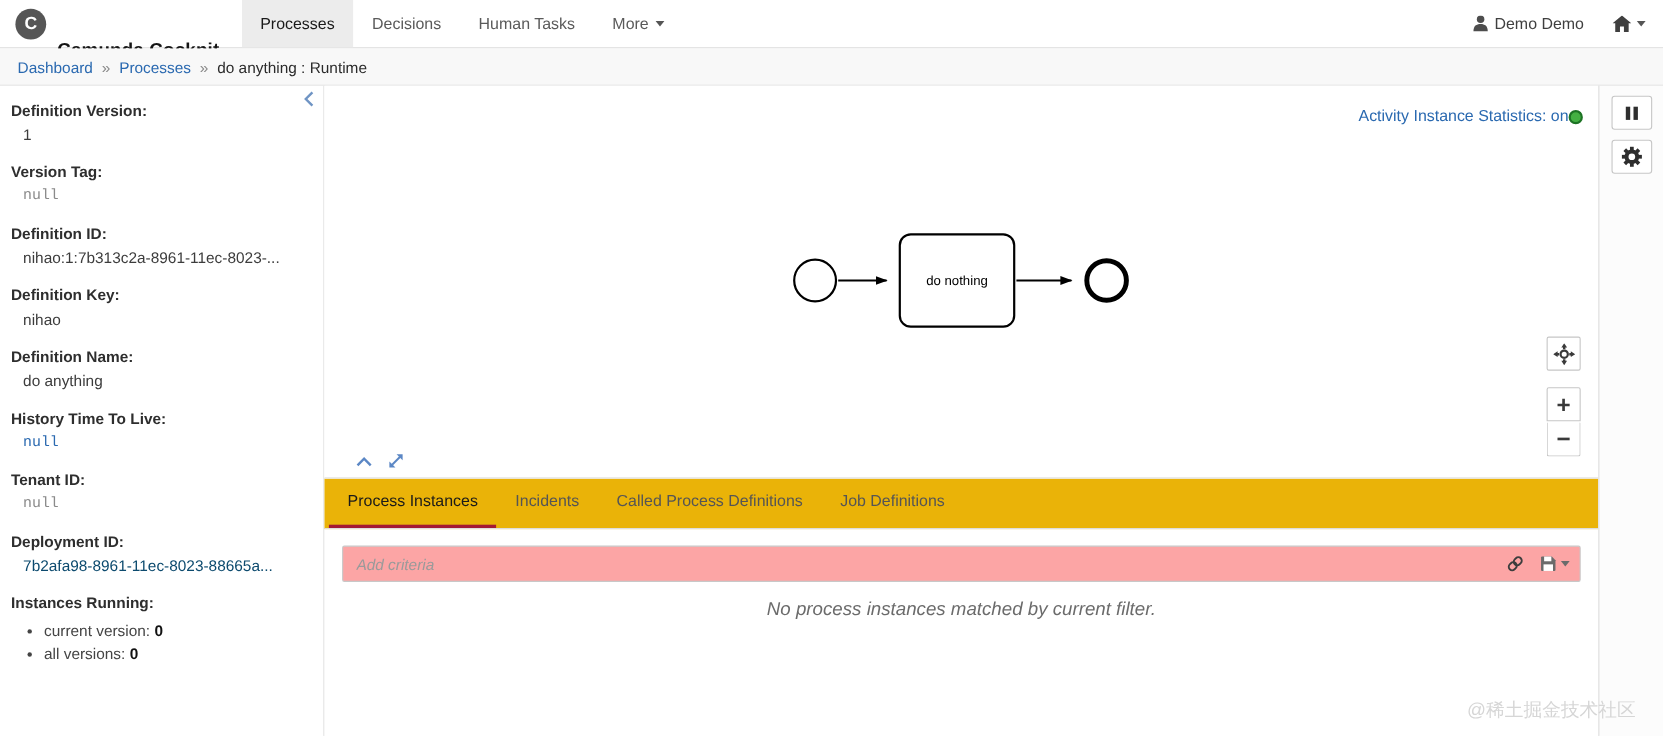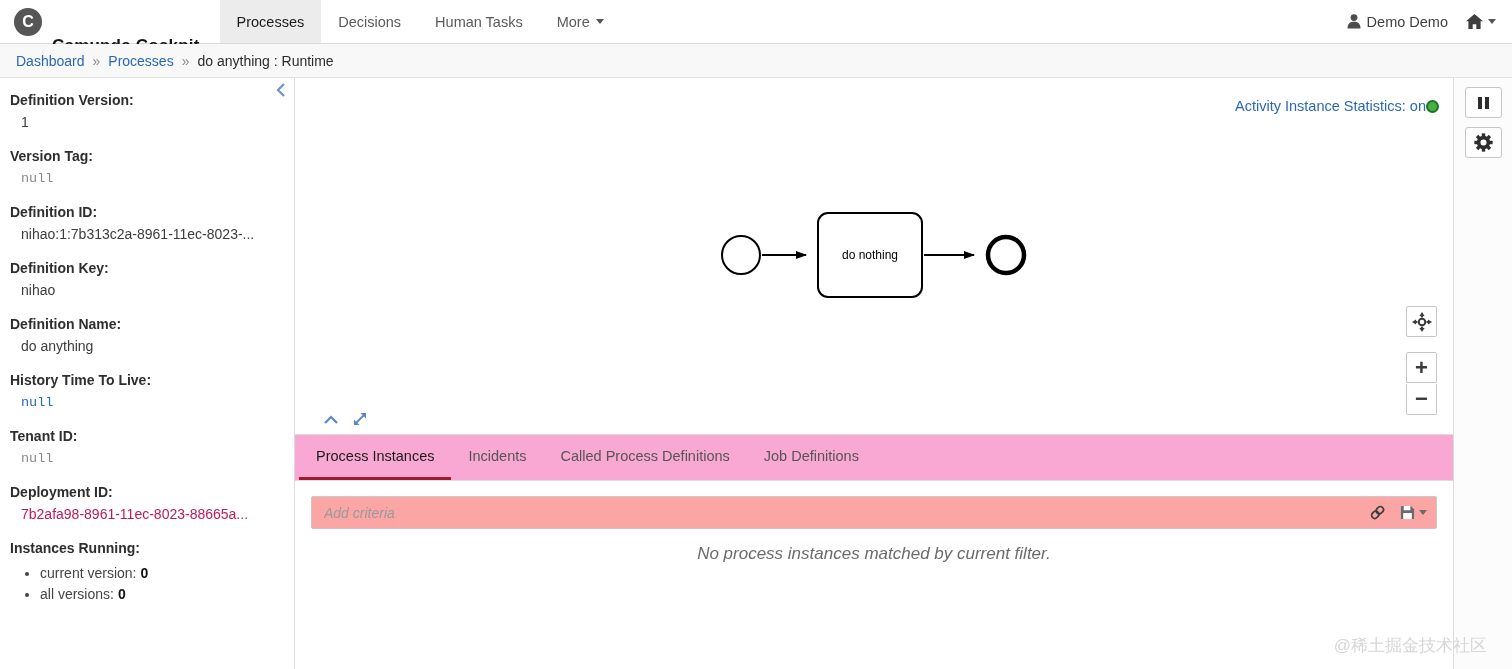--- a/index.html
+++ b/index.html
@@ -10,21 +10,21 @@
   
   .header { position:absolute; top:0; left:0; right:0; height:44px; background:#fff;
     border-bottom:1px solid #d9d9d9; display:flex; align-items:stretch; }
   .brand { display:flex; align-items:center; padding:0 14px; }
   .logo { width:28px; height:28px; border-radius:50%; background:#565656; color:#fff;
     font-weight:bold; font-size:16px; display:flex; align-items:center; justify-content:center; }
   .app-title { font-size:17px; font-weight:bold; color:#141414; margin-left:10px; letter-spacing:.2px;margin-top:48px; }
   .nav { display:flex; align-items:stretch; margin-left:6px; }
   .nav-item { display:flex; align-items:center; padding:0 17px; font-size:14.5px; color:#5a5a5a; cursor:pointer; }
   .nav-item.active { background:#ececec; color:#1a1a1a; }
-  .hdr-right { margin-left:auto; display:flex; align-items:center; padding-right:16px; gap:18px; }
+  .hdr-right { margin-left:auto; display:flex; align-items:center; padding-right:16px; gap:26px; }
   .user { display:flex; align-items:center; gap:6px; font-size:14.5px; color:#3f3f3f; }
   .home { display:flex; align-items:center; gap:5px; }
   .caret { display:inline-block; width:0; height:0; border-left:4px solid transparent;
     border-right:4px solid transparent; border-top:5px solid #555; }
 
   
   .crumbbar { position:absolute; top:44px; left:0; right:0; height:34px; background:#f8f8f8;
     border-bottom:1px solid #e2e2e2; display:flex; align-items:center; padding:0 12px; font-size:14px; }
   .crumb-link { color:#2a69b0; margin:0 4px; cursor:pointer; }
   .crumb-sep { color:#8a8a8a; margin:0 4px; }
@@ -33,42 +33,42 @@
   
   .sidebar { position:absolute; top:78px; left:0; bottom:0; width:295px; background:#fff;
     border-right:1px solid #dcdcdc; padding:12px 10px 0 10px; }
   .side-collapse { position:absolute; top:4px; right:6px; cursor:pointer; }
   .field { margin-bottom:14px; }
   .field .lbl { font-size:14px; font-weight:bold; color:#2e2e2e; line-height:20px; }
   .field .val { font-size:14px; color:#3c3c3c; margin:3px 0 0 11px; line-height:19px;
     white-space:nowrap; overflow:hidden; }
   .val.code { font-family:"Liberation Mono","DejaVu Sans Mono",monospace; color:#8a8a8a; font-size:13.5px; }
   .val.code-link { font-family:"Liberation Mono","DejaVu Sans Mono",monospace; color:#2a69b0; font-size:13.5px; cursor:pointer; }
-  .val.link { color:#be185d; cursor:pointer; }
+  .val.link { color:#0c4a6e; cursor:pointer; }
   .inst ul { margin:5px 0 0 30px; }
   .inst li { font-size:14px; color:#444; line-height:21px; }
   .inst li b { color:#111; margin-left:4px; }
 
   
   .main { position:absolute; top:78px; left:295px; right:59px; bottom:0; background:#fff; }
   .diagram-area { position:relative; height:357px; border-bottom:1px solid #ddd; background:#fff; }
   .stats-link { position:absolute; top:20px; right:14px; font-size:14.5px; color:#2a69b0;
     display:flex; align-items:center; gap:0; cursor:pointer; }
   .status-dot { width:13px; height:13px; border-radius:50%; background:#44b042; border:2px solid #1d7324; }
   .bpmn { position:absolute; left:0; top:0; }
   .zoom-ctl { position:absolute; right:16px; width:31px; height:31px; background:#fff;
     border:1px solid #c6c6c6; border-radius:2px; display:flex; align-items:center; justify-content:center;
     cursor:pointer; font-size:22px; font-weight:bold; color:#3a3a3a; }
   .zc-reset { top:228px; }
   .zc-plus { top:274px; border-bottom-left-radius:0; border-bottom-right-radius:0; }
   .zc-minus { top:306px; border-top:0; border-top-left-radius:0; border-top-right-radius:0; }
   .panel-icons { position:absolute; left:28px; bottom:7px; display:flex; gap:13px; align-items:center; }
   .panel-icons span { cursor:pointer; display:flex; }
 
-  .tabbar { height:46px; background:#f9a8d4; border-bottom:1px solid #ddd; display:flex;
+  .tabbar { height:46px; background:#eab308; border-bottom:1px solid #ddd; display:flex;
     align-items:stretch; padding-left:4px; }
   .tab { display:flex; align-items:center; padding:0 17px; font-size:14.5px; color:#555;
     cursor:pointer; border-bottom:3px solid transparent; }
   .tab.active { color:#1a1a1a; border-bottom-color:#a31933; }
 
   .tab-content { padding:15px 16px 0 16px; }
   .search-row { position:relative; }
   .search-input { width:100%; height:33px; border:1px solid #c8c8c8; border-radius:2px;
     padding:0 86px 0 12px; font-size:14px; color:#333; background:#fca5a5;
     font-family:"Liberation Sans","DejaVu Sans",sans-serif; outline:none; }

